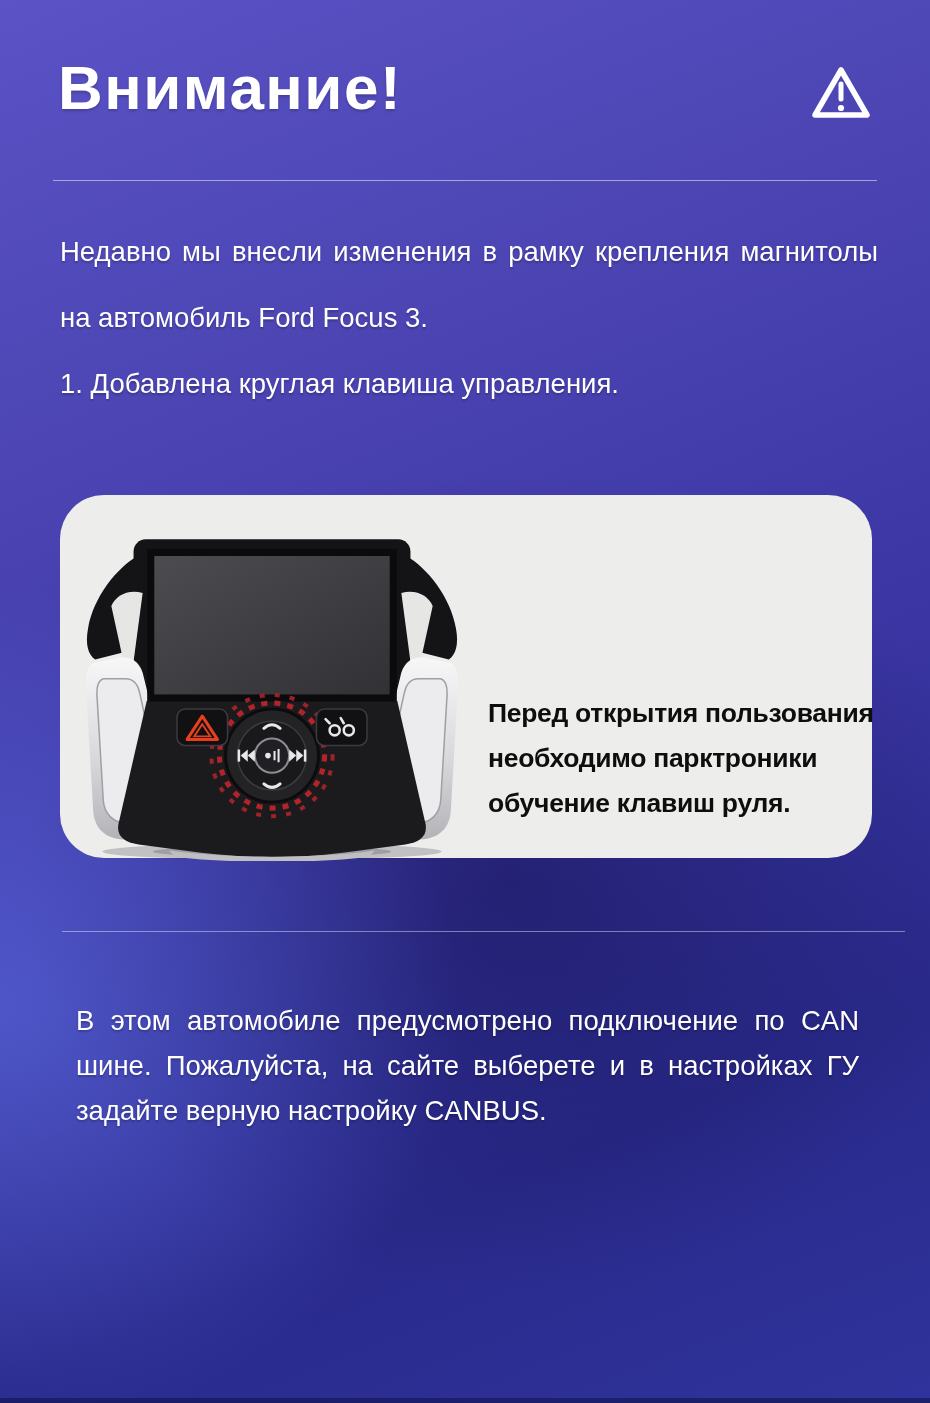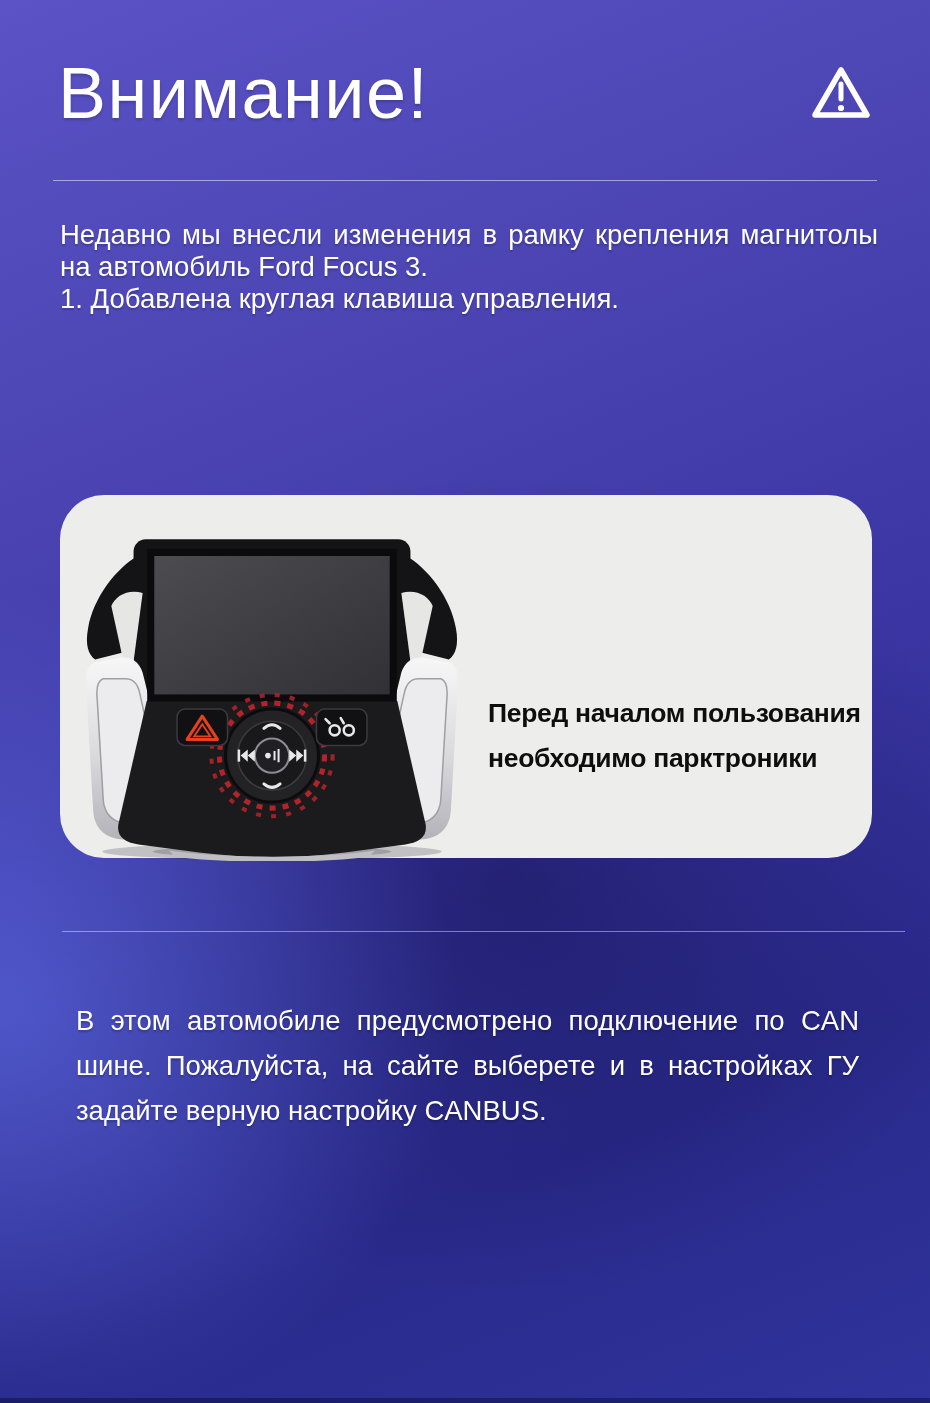--- a/index.html
+++ b/index.html
@@ -8,31 +8,31 @@
     width:930px;height:1403px;
     overflow:hidden;
     font-family:"Liberation Sans", sans-serif;
     background:
       radial-gradient(90% 55% at 0% 72%, rgba(99,120,238,0.50) 0%, rgba(99,120,238,0) 55%),
       radial-gradient(75% 42% at 55% 63%, rgba(8,8,55,0.40) 0%, rgba(8,8,55,0) 70%),
       linear-gradient(158deg, #5b53c6 0%, #4b44b2 28%, #3d37a6 52%, #2a2a8c 78%, #2f339b 100%);
   }
   .page-title{
     position:absolute;left:58px;top:52px;
-    font-size:72px;font-weight:normal;color:#ffffff;
+    font-size:62px;font-weight:bold;color:#ffffff;
     letter-spacing:1.5px;
     text-shadow:0 2px 3px rgba(0,0,0,0.20);
   }
   .warn-icon{position:absolute;right:58px;top:64px;width:62px;height:56px;}
   .divider{position:absolute;height:1px;background:rgba(255,255,255,0.5);}
   .divider-1{top:180px;left:53px;width:824px;}
   .divider-2{top:931px;left:62px;width:843px;background:rgba(255,255,255,0.42);}
   .intro{
     position:absolute;left:60px;top:219px;width:818px;
-    color:#ffffff;font-size:27.5px;line-height:32px;
+    color:#ffffff;font-size:27.5px;line-height:66px;
     text-shadow:0 2px 2px rgba(0,0,0,0.22);
   }
   .intro p{margin:0;}
   .justify{text-align:justify;}
   .card{
     position:absolute;left:60px;top:495px;width:812px;height:363px;
     background:#ededeb;border-radius:44px;
   }
   .unit-photo{position:absolute;left:20px;top:44px;width:384px;height:322px;}
   .card-note{
@@ -134,22 +134,23 @@
 
       <g>
         <rect x="234" y="168" width="50" height="36" rx="8" fill="#111113" stroke="#3b3b3f" stroke-width="1.5"></rect>
         <circle cx="252" cy="189" r="5" fill="none" stroke="#e8e8ea" stroke-width="2.5"></circle>
         <circle cx="266" cy="189" r="5" fill="none" stroke="#e8e8ea" stroke-width="2.5"></circle>
         <path d="M247,182 L243,178 M261,182 L258,177" stroke="#e8e8ea" stroke-width="2.5" stroke-linecap="round"></path>
       </g>
     </svg>
 
     <div class="card-note">
-      <div>Перед началом пользования</div>
+      <div>Перед открытия пользования</div>
       <div>необходимо парктроники</div>
+      <div>обучение клавиш руля.</div>
     </div>
   </div>
 
   <div class="divider divider-2"></div>
 
   <div class="canbus">
     <p>В этом автомобиле предусмотрено подключение по CAN шине. Пожалуйста, на сайте выберете и в настройках ГУ задайте верную настройку CANBUS.</p>
   </div>
 
   <div class="bottom-edge"></div>

